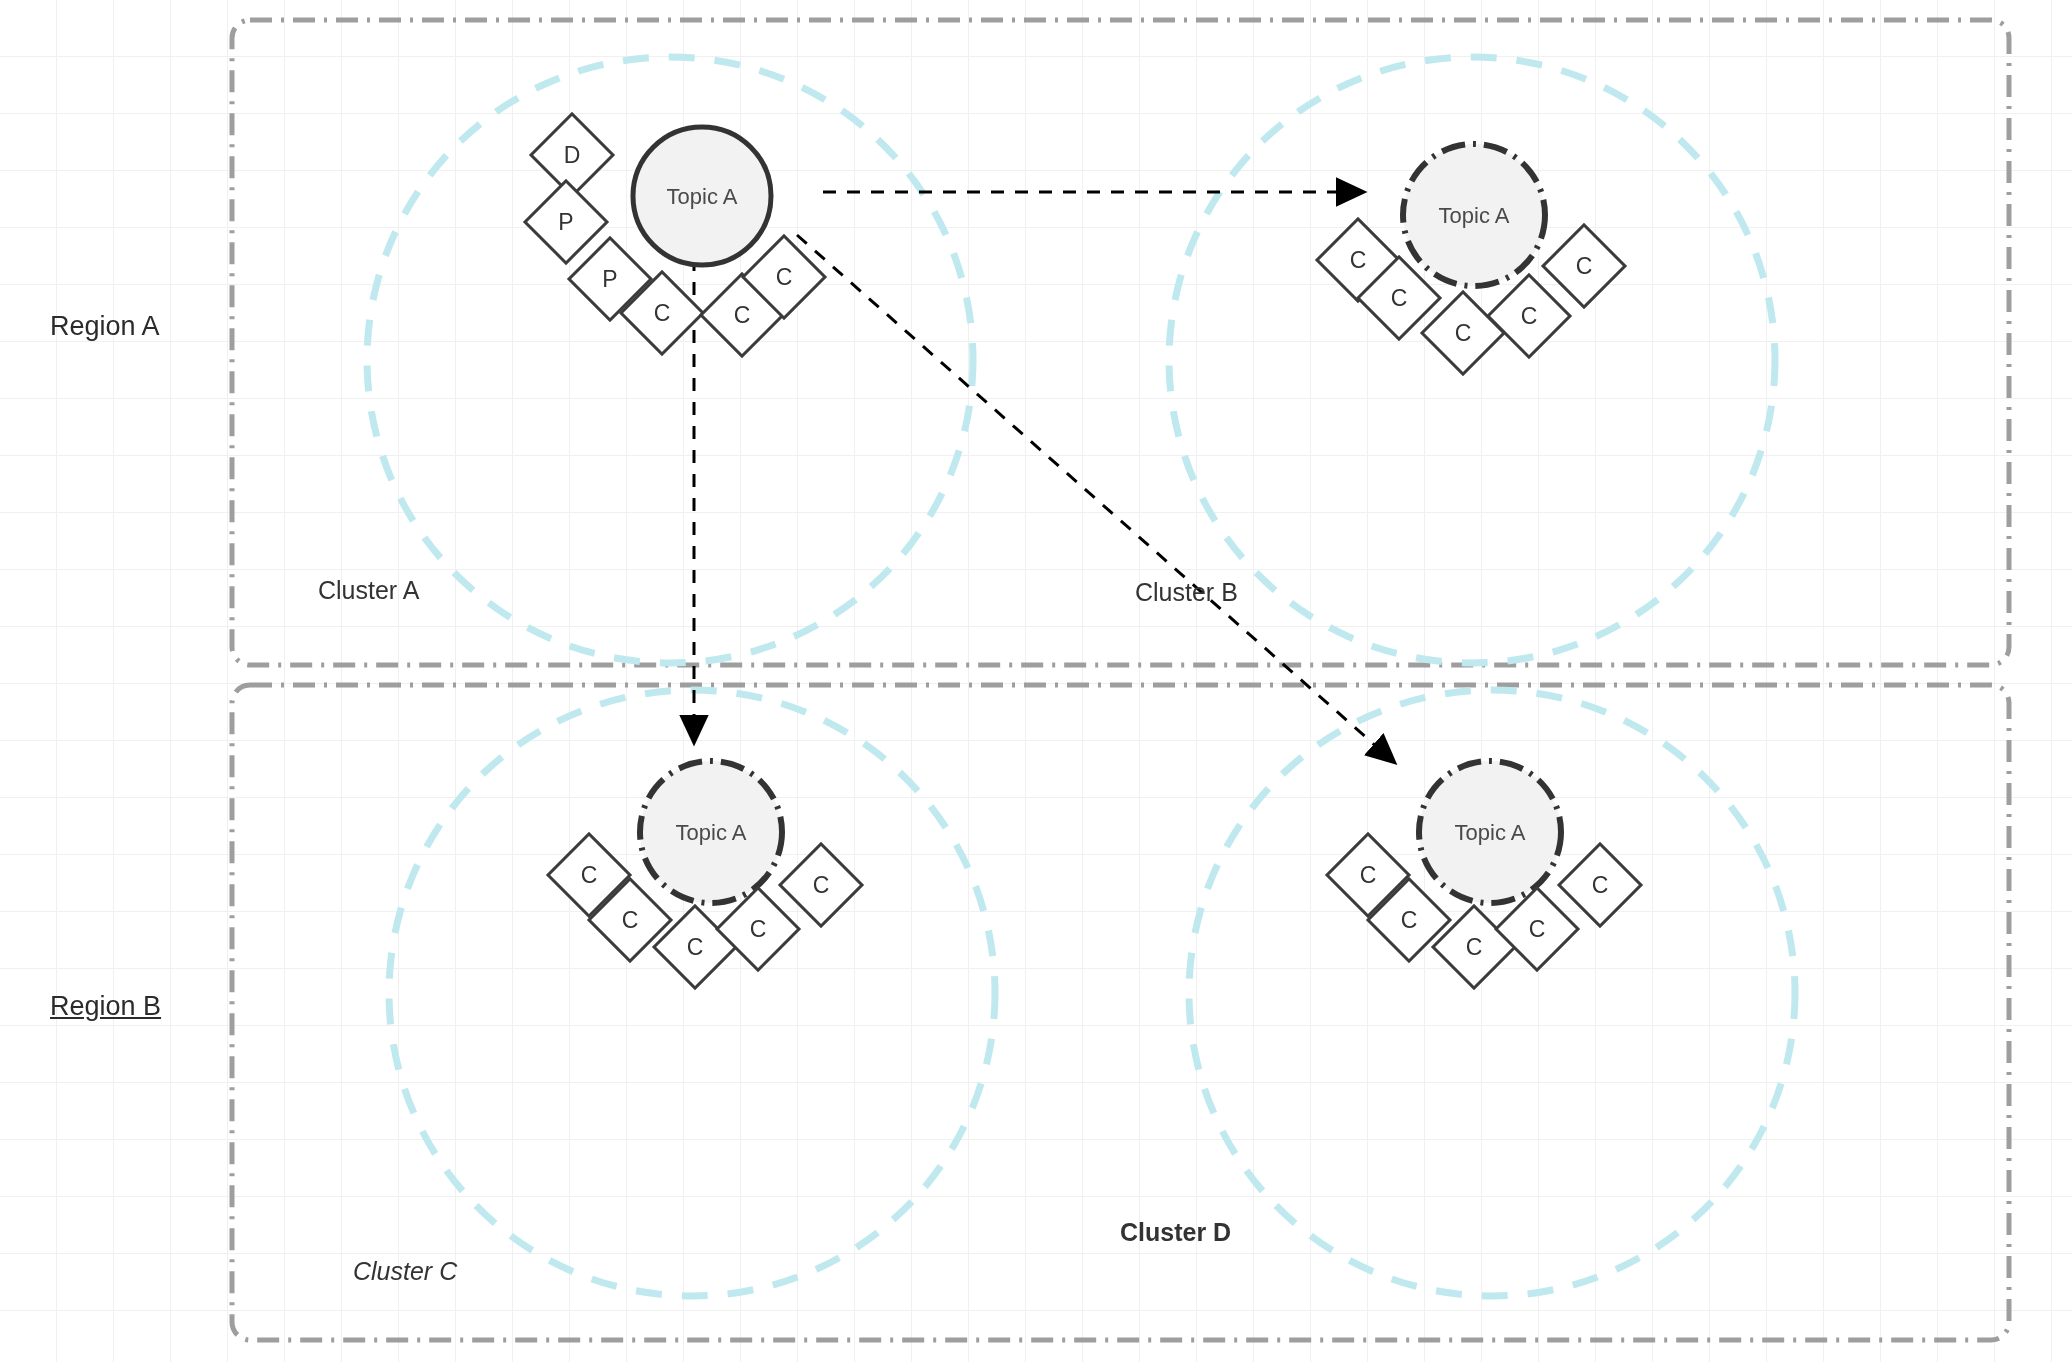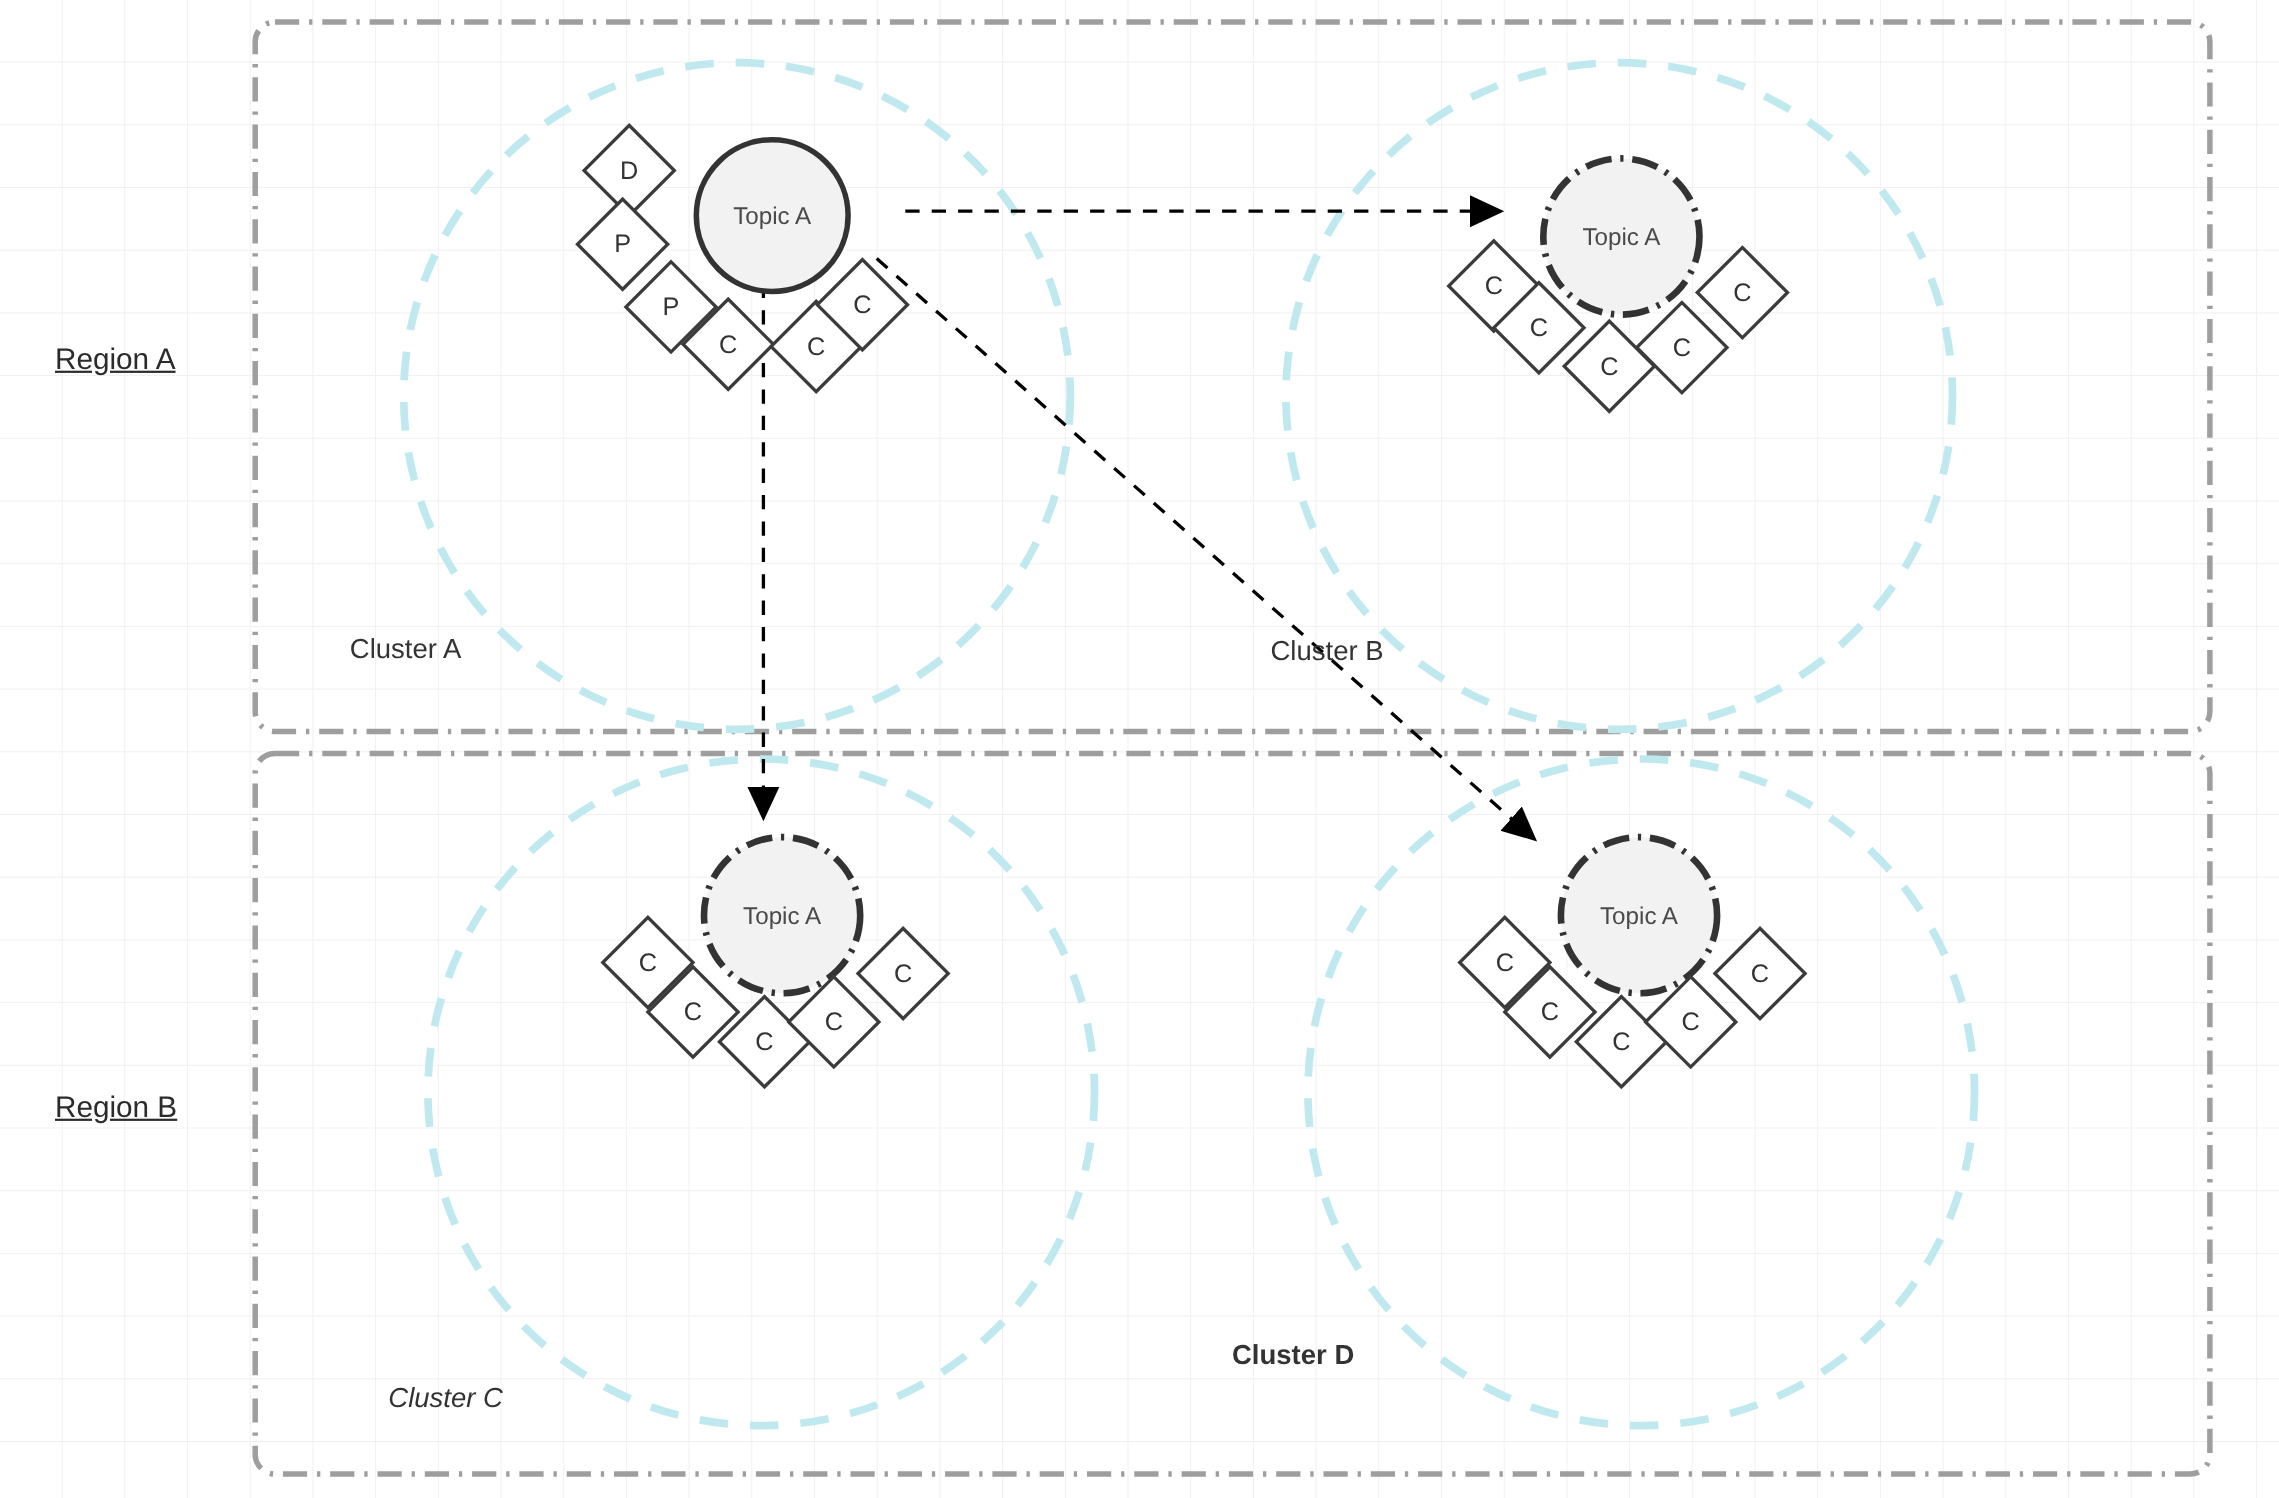--- a/index.html
+++ b/index.html
@@ -114,25 +114,25 @@
       <rect x="792" y="856" width="58" height="58" transform="rotate(45 821 885)"></rect>
 
       <rect x="1339" y="846" width="58" height="58" transform="rotate(45 1368 875)"></rect>
       <rect x="1380" y="891" width="58" height="58" transform="rotate(45 1409 920)"></rect>
       <rect x="1445" y="918" width="58" height="58" transform="rotate(45 1474 947)"></rect>
       <rect x="1508" y="900" width="58" height="58" transform="rotate(45 1537 929)"></rect>
       <rect x="1571" y="856" width="58" height="58" transform="rotate(45 1600 885)"></rect>
     </g>
   </svg>
 
-  <div class="lbl region-label" style="left:50px; top:311px;text-decoration:underline;">Region A</div>
+  <div class="lbl region-label" style="left:50px; top:311px;">Region A</div>
   <div class="lbl region-label" style="left:50px; top:991px;text-decoration:underline;">Region B</div>
 
   <div class="lbl cluster-label" style="left:318px; top:560px;margin-top:16px;">Cluster A</div>
-  <div class="lbl cluster-label" style="left:1135px; top:578px;margin-left:20px;">Cluster B</div>
+  <div class="lbl cluster-label" style="left:1135px; top:578px;">Cluster B</div>
   <div class="lbl cluster-label" style="left:353px; top:1257px;font-style:italic;">Cluster C</div>
   <div class="lbl cluster-label" style="left:1120px; top:1218px;font-weight:bold;">Cluster D</div>
 
   <div class="lbl topic-label center-text" style="left:702px; top:197px;">Topic A</div>
   <div class="lbl topic-label center-text" style="left:1474px; top:216px;">Topic A</div>
   <div class="lbl topic-label center-text" style="left:711px; top:833px;">Topic A</div>
   <div class="lbl topic-label center-text" style="left:1490px; top:833px;">Topic A</div>
 
   <div class="lbl node-label center-text" style="left:572px; top:155px;">D</div>
   <div class="lbl node-label center-text" style="left:566px; top:222px;">P</div>

